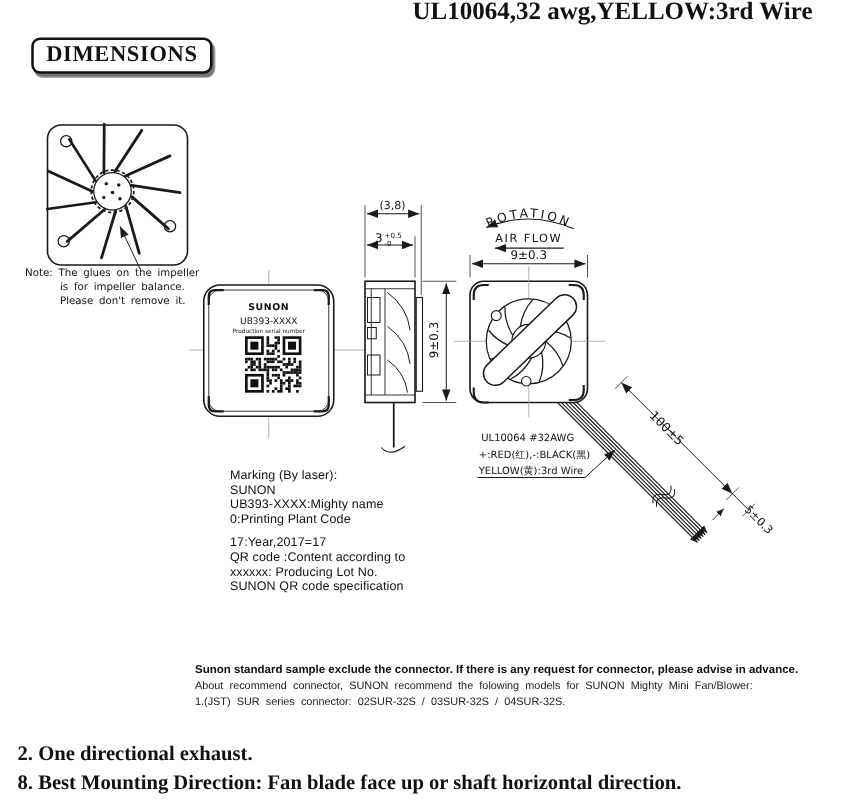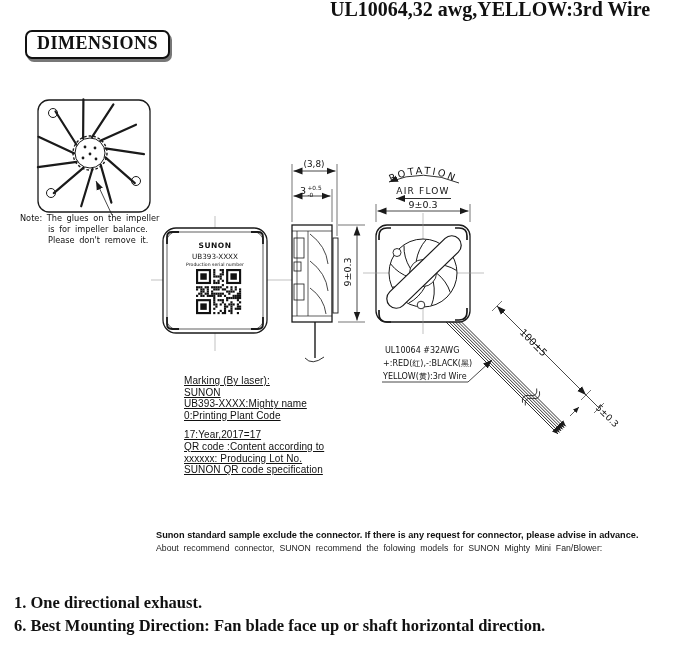--- a/index.html
+++ b/index.html
@@ -6,21 +6,21 @@
   body{width:691px;height:648px;background:#fff;position:relative;overflow:hidden;
        font-family:"Liberation Sans",sans-serif;color:#111;}
   #drawing{position:absolute;left:0;top:0;z-index:1;}
   .txt{position:absolute;z-index:2;}
   #page-title{left:330px;top:-2px;font-family:"Liberation Serif",serif;font-weight:bold;
               font-size:20px;white-space:nowrap;letter-spacing:0;}
   #dim-badge{left:25px;top:30px;border:2px solid #111;border-radius:7px;background:#fff;
              padding:1px 10px 3px 10px;font-family:"Liberation Serif",serif;font-weight:bold;
              font-size:18px;letter-spacing:0.5px;filter:drop-shadow(2.5px 3px 0 #777);}
   #marking{left:184px;top:375px;}
-  .marking-line{height:11.6px;font-size:10px;letter-spacing:0.1px;white-space:nowrap;text-decoration:underline;}
+  .marking-line{height:11.6px;font-size:10px;letter-spacing:0.1px;white-space:nowrap;}
   .marking-line:nth-child(5){margin-top:8px;}
   #conn-note{left:156px;top:529px;width:500px;}
   .conn-bold{font-weight:bold;font-size:9.2px;line-height:13px;white-space:nowrap;}
   .conn-reg{font-size:8.7px;line-height:13px;word-spacing:2.5px;white-space:nowrap;color:#222;}
   #footer-notes{left:14px;top:591px;font-family:"Liberation Serif",serif;font-weight:bold;
                 font-size:16.5px;line-height:23px;}
   svg text{font-family:"DejaVu Sans",sans-serif;fill:#111;}
 </style>
 </head>
 <body>
@@ -348,18 +348,19 @@
   <div class="marking-line">0:Printing Plant Code</div>
   <div class="marking-line">17:Year,2017=17</div>
   <div class="marking-line">QR code :Content according to</div>
   <div class="marking-line">xxxxxx: Producing Lot No.</div>
   <div class="marking-line">SUNON QR code specification</div>
 </div>
 
 <div class="txt" id="conn-note">
   <div class="conn-bold">Sunon standard sample exclude the connector. If there is any request for connector, please advise in advance.</div>
   <div class="conn-reg">About recommend connector, SUNON recommend the folowing models for SUNON Mighty Mini Fan/Blower:</div>
+  <div class="conn-reg">1.(JST) SUR series connector: 02SUR-32S / 03SUR-32S / 04SUR-32S.</div>
 </div>
 
 <div class="txt" id="footer-notes">
-  <div>1. One directional exhaust.</div>
-  <div>6. Best Mounting Direction: Fan blade face up or shaft horizontal direction.</div>
+  <div>2. One directional exhaust.</div>
+  <div>8. Best Mounting Direction: Fan blade face up or shaft horizontal direction.</div>
 </div>
 
 </body></html>

